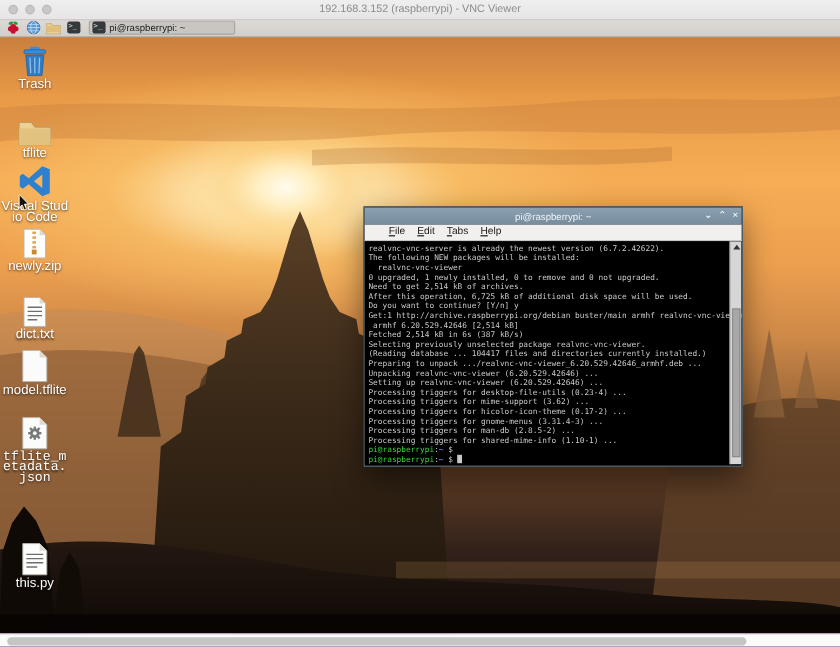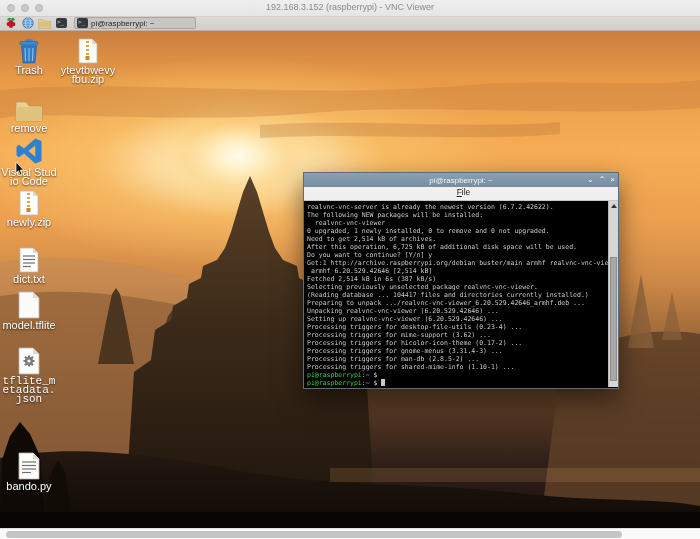--- a/index.html
+++ b/index.html
@@ -29,21 +29,21 @@
   .dicon{position:absolute;width:56px;text-align:center;cursor:default;z-index:5;}
   .dicon .glyph{height:30px;display:flex;align-items:flex-end;justify-content:center;}
   .dicon .lbl{margin-top:2px;font-size:11px;line-height:9px;color:#fff;text-shadow:0 1px 2px rgba(0,0,0,.75);word-break:break-all;}
 
   
   .termwin{position:absolute;left:303px;top:172px;width:314px;height:215px;border:1px solid #5d6d78;box-shadow:0 10px 24px rgba(0,0,0,.5);z-index:20;background:#000;}
   .term-titlebar{height:14px;background:linear-gradient(#8ba0b0,#778d9e);display:flex;align-items:center;position:relative;}
   .term-title{position:absolute;left:0;right:0;text-align:center;font-size:8px;color:#eef3f6;}
   .term-controls{position:absolute;right:3px;top:0;height:14px;display:flex;align-items:center;gap:5px;}
   .term-controls span{font-size:8px;color:#fff;line-height:14px;cursor:default;}
-  .term-menubar{height:13px;background:#f1f0ee;border-bottom:1px solid #c9c7c4;display:flex;align-items:center;padding-left:5px;gap:10px;flex-direction:column;}
+  .term-menubar{height:13px;background:#f1f0ee;border-bottom:1px solid #c9c7c4;display:flex;padding-left:20px;gap:10px;}
   .menu-item{font-size:8.5px;color:#1a1a1a;}
   .term-body{position:relative;height:186px;background:#000;overflow:hidden;padding-left:32px;}
   .term-out{position:absolute;left:3px;top:2px;right:13px;font-family:"DejaVu Sans Mono",monospace;font-size:6.5px;line-height:8px;color:#c9c9c9;white-space:pre;}
   .tline{height:8px;}
   .p-user{color:#3bd23b;font-weight:normal;}
   .p-path{color:#7b7bf0;font-weight:bold;}
   .cursor{display:inline-block;width:4px;height:7px;background:#c9c9c9;vertical-align:-1px;}
   .term-scroll{position:absolute;right:0;top:0;width:10px;height:186px;background:#d6d6d6;border-left:1px solid #b8b8b8;box-sizing:border-box;}
   .ts-up{position:absolute;top:1px;left:1px;width:8px;height:8px;}
   .ts-up:before{content:"";position:absolute;left:1px;top:2px;border-left:3px solid transparent;border-right:3px solid transparent;border-bottom:4px solid #333;}
@@ -175,45 +175,29 @@
         <svg width="24" height="26" viewBox="0 0 24 26">
           <rect x="8" y="1" width="8" height="3" rx="1.2" fill="#3d8bd4"></rect>
           <rect x="3" y="3.5" width="18" height="3.5" rx="1.4" fill="#3d8bd4" stroke="#1f5d9c" stroke-width="0.6"></rect>
           <path d="M4.5 8 H19.5 L18 25 H6 Z" fill="#2f7cc4" stroke="#1f5d9c" stroke-width="0.6"></path>
           <path d="M8 10 L8.6 23 M12 10 L12 23 M16 10 L15.4 23" stroke="#8fc0ea" stroke-width="1.1" fill="none"></path>
         </svg>
       </div>
       <div class="lbl">Trash</div>
     </div>
 
-    <div class="dicon" style="left:60px;top:4px;">
-      <div class="glyph">
-        <svg width="20" height="26" viewBox="0 0 20 26">
-          <path d="M1 1 H14 L19 6 V25 H1 Z" fill="#fdfdfb" stroke="#b9b5ae" stroke-width="0.8"></path>
-          <path d="M14 1 L14 6 L19 6 Z" fill="#dddad2"></path>
-          <g fill="#e8a33d">
-              <rect x="8" y="3" width="3" height="2"></rect>
-              <rect x="8" y="7" width="3" height="2"></rect>
-              <rect x="8" y="11" width="3" height="2"></rect>
-              <rect x="8" y="15" width="3" height="2"></rect>
-            </g>
-          <rect x="7.5" y="18" width="4" height="4" fill="#c98a2e"></rect>
-        </svg>
-      </div>
-      <div class="lbl">ytevtbwevyfbu.zip</div>
-    </div>
 
     <div class="dicon" style="left:1px;top:62px;">
       <div class="glyph">
         <svg width="28" height="24" viewBox="0 0 28 24">
           <path d="M1 4 H11 L14 8 H27 V23 H1 Z" fill="#ecd096" stroke="#b99b5e" stroke-width="0.8"></path>
           <path d="M1 9 H27 V23 H1 Z" fill="#e2c27f"></path>
         </svg>
       </div>
-      <div class="lbl">remove</div>
+      <div class="lbl">tflite</div>
     </div>
 
     <div class="dicon" style="left:1px;top:106px;">
       <div class="glyph">
         <svg width="30" height="30" viewBox="0 0 24 24">
           <path fill="#2f80cf" fill-rule="evenodd" d="M17 2 L22 4 V20 L17 22 L8 14 L4 17 L2 15.5 V8.5 L4 7 L8 10 L17 2 Z M17 7.5 L11.5 12 L17 16.5 Z"></path>
         </svg>
       </div>
       <div class="lbl">Visual Studio Code</div>
     </div>
@@ -290,21 +274,21 @@
           <path d="M1 1 H15 L21 7 V27 H1 Z" fill="#fdfdfb" stroke="#b9b5ae" stroke-width="0.8"></path>
           <path d="M15 1 L15 7 L21 7 Z" fill="#dddad2"></path>
           <g stroke="#6f6f6f" stroke-width="1.2">
               <line x1="4" y1="10" x2="18" y2="10"></line>
               <line x1="4" y1="13.5" x2="18" y2="13.5"></line>
               <line x1="4" y1="17" x2="18" y2="17"></line>
               <line x1="4" y1="20.5" x2="13" y2="20.5"></line>
             </g>
         </svg>
       </div>
-      <div class="lbl">bando.py</div>
+      <div class="lbl">this.py</div>
     </div>
 
     <svg class="mcursor" width="10" height="14" viewBox="0 0 10 14">
       <path d="M1 0 L1 11 L3.5 8.8 L5.2 13 L7 12.2 L5.3 8.2 L8.6 8 Z" fill="#111" stroke="#fff" stroke-width="0.7"></path>
     </svg>
   </div>
 
   <div class="termwin">
     <div class="term-titlebar">
       <div class="term-title">pi@raspberrypi: ~</div>

